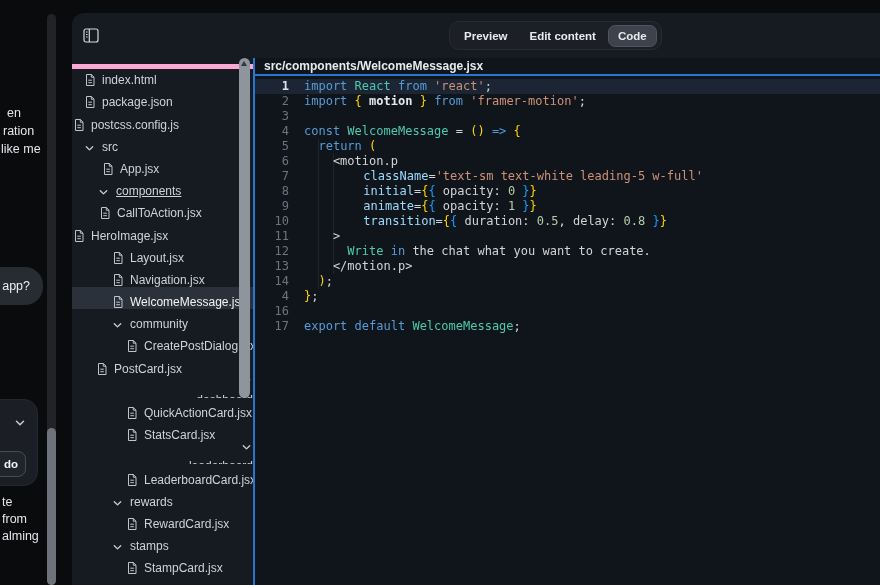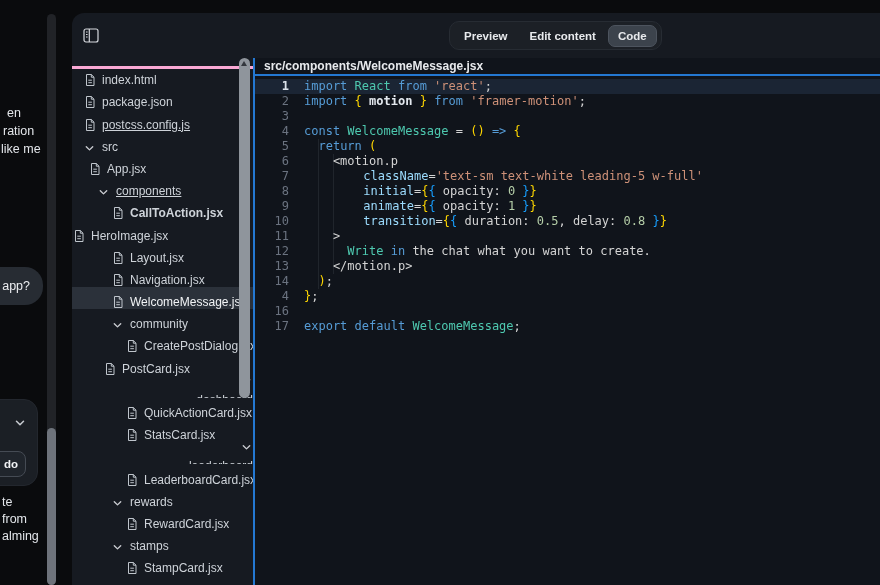--- a/index.html
+++ b/index.html
@@ -45,21 +45,21 @@
     position: absolute; left: 0; top: 414px; width: 9px; height: 157px;
     background: #6e737b; border-radius: 5px;
   }
 
   
   .main-panel {
     position: absolute; left: 72px; top: 13px; width: 808px; height: 572px;
     background: #161a21; border-radius: 12px 0 0 0; overflow: hidden;
   }
   .panel-header {
-    position: relative; height: 56px; border-bottom: 3px solid #f9a8d4;
+    position: relative; height: 56px; border-bottom: 5px solid #f9a8d4;
   }
   .panel-toggle-btn {
     position: absolute; left: 10px; top: 13px; width: 18px; height: 18px;
     display: flex; align-items: center; justify-content: center; cursor: pointer;
   }
   .tab-group {
     position: absolute; left: 377px; top: 8px; height: 29px;
     background: #1c2026; border: 1px solid #272c33; border-radius: 10px;
     display: flex; align-items: center; padding: 0 4px; gap: 2px;
   }
@@ -194,57 +194,57 @@
           <div class="tree-row" style="padding-left: 11px;">
             <span class="tree-icon">
               <svg width="12" height="14" viewBox="0 0 12 14" fill="none" stroke="#bfc5cc" stroke-width="1">
                 <path d="M2.5 1.5 h4.8 l2.7 2.7 v8.3 h-7.5 z"></path>
                 <path d="M7.3 1.5 v2.7 h2.7"></path>
                 <path d="M4.3 7.2 h3.6 M4.3 9.7 h3.6"></path>
               </svg>
             </span>
             <span>package.json</span>
           </div>
-          <div class="tree-row" style="padding-left: 11px; text-decoration: underline;">
+          <div class="tree-row" style="">
             <span class="tree-icon">
               <svg width="12" height="14" viewBox="0 0 12 14" fill="none" stroke="#bfc5cc" stroke-width="1">
                 <path d="M2.5 1.5 h4.8 l2.7 2.7 v8.3 h-7.5 z"></path>
                 <path d="M7.3 1.5 v2.7 h2.7"></path>
                 <path d="M4.3 7.2 h3.6 M4.3 9.7 h3.6"></path>
               </svg>
             </span>
             <span>postcss.config.js</span>
           </div>
           <div class="tree-row" style="padding-left: 11px;">
             <span class="tree-icon">
               <svg width="11" height="11" viewBox="0 0 12 12" fill="none" stroke="#c9ccd1" stroke-width="1.5" stroke-linecap="round" stroke-linejoin="round">
                 <path d="M2.5 4 L6 7.5 L9.5 4"></path>
               </svg>
             </span>
             <span>src</span>
           </div>
-          <div class="tree-row" style="padding-left: 16px;">
+          <div class="tree-row" style="padding-left: 29px;">
             <span class="tree-icon">
               <svg width="12" height="14" viewBox="0 0 12 14" fill="none" stroke="#bfc5cc" stroke-width="1">
                 <path d="M2.5 1.5 h4.8 l2.7 2.7 v8.3 h-7.5 z"></path>
                 <path d="M7.3 1.5 v2.7 h2.7"></path>
                 <path d="M4.3 7.2 h3.6 M4.3 9.7 h3.6"></path>
               </svg>
             </span>
             <span>App.jsx</span>
           </div>
           <div class="tree-row" style="padding-left: 25px; text-decoration: underline;">
             <span class="tree-icon">
               <svg width="11" height="11" viewBox="0 0 12 12" fill="none" stroke="#c9ccd1" stroke-width="1.5" stroke-linecap="round" stroke-linejoin="round">
                 <path d="M2.5 4 L6 7.5 L9.5 4"></path>
               </svg>
             </span>
             <span>components</span>
           </div>
-          <div class="tree-row" style="padding-left: 39px; font-weight: bold;">
+          <div class="tree-row" style="padding-left: 26px;">
             <span class="tree-icon">
               <svg width="12" height="14" viewBox="0 0 12 14" fill="none" stroke="#bfc5cc" stroke-width="1">
                 <path d="M2.5 1.5 h4.8 l2.7 2.7 v8.3 h-7.5 z"></path>
                 <path d="M7.3 1.5 v2.7 h2.7"></path>
                 <path d="M4.3 7.2 h3.6 M4.3 9.7 h3.6"></path>
               </svg>
             </span>
             <span>CallToAction.jsx</span>
           </div>
           <div class="tree-row" style="">
@@ -298,21 +298,21 @@
           <div class="tree-row" style="padding-left: 53px;">
             <span class="tree-icon">
               <svg width="12" height="14" viewBox="0 0 12 14" fill="none" stroke="#bfc5cc" stroke-width="1">
                 <path d="M2.5 1.5 h4.8 l2.7 2.7 v8.3 h-7.5 z"></path>
                 <path d="M7.3 1.5 v2.7 h2.7"></path>
                 <path d="M4.3 7.2 h3.6 M4.3 9.7 h3.6"></path>
               </svg>
             </span>
             <span>CreatePostDialog.jsx</span>
           </div>
-          <div class="tree-row" style="padding-left: 31px;">
+          <div class="tree-row" style="padding-left: 23px;">
             <span class="tree-icon">
               <svg width="12" height="14" viewBox="0 0 12 14" fill="none" stroke="#bfc5cc" stroke-width="1">
                 <path d="M2.5 1.5 h4.8 l2.7 2.7 v8.3 h-7.5 z"></path>
                 <path d="M7.3 1.5 v2.7 h2.7"></path>
                 <path d="M4.3 7.2 h3.6 M4.3 9.7 h3.6"></path>
               </svg>
             </span>
             <span>PostCard.jsx</span>
           </div>
           <div class="tree-row" style="padding-left: 19px; flex-direction: column;">

